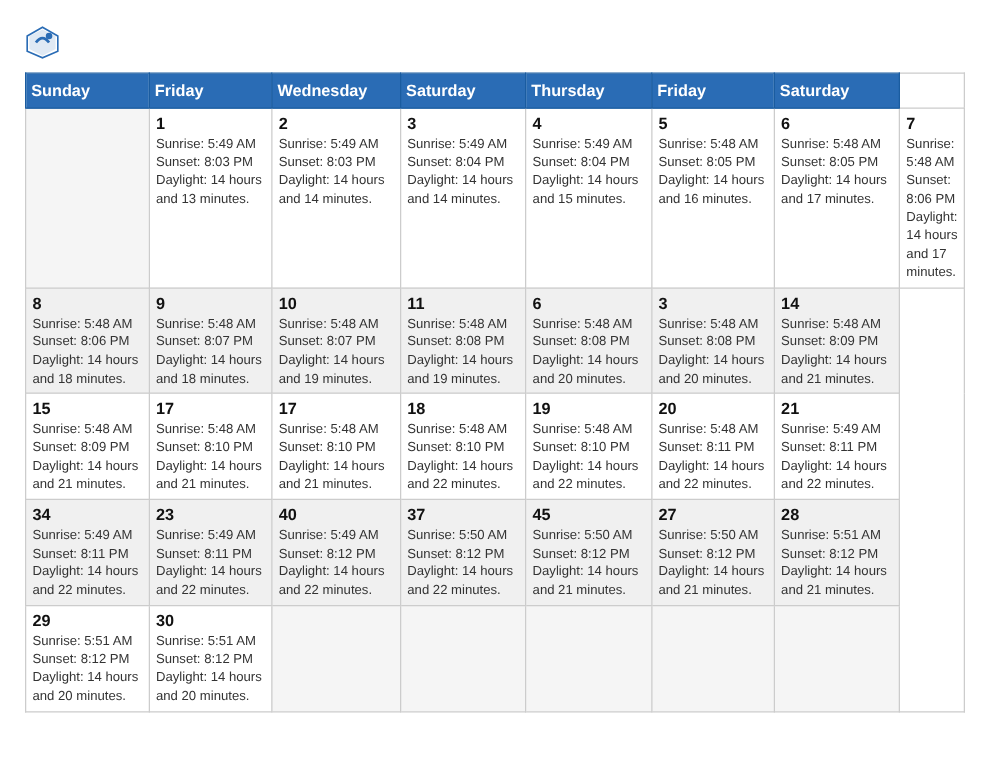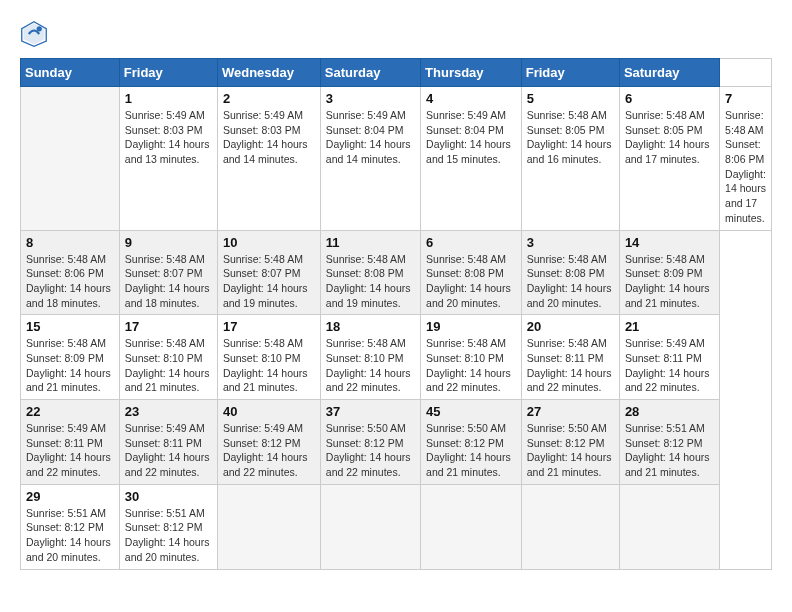--- a/index.html
+++ b/index.html
@@ -210,21 +210,21 @@
           <div class="day-number">20</div>
 <div class="day-info">Sunrise: 5:48 AM<br>Sunset: 8:11 PM<br>Daylight: 14 hours and 22 minutes.</div>
         </td>
         <td>
           <div class="day-number">21</div>
 <div class="day-info">Sunrise: 5:49 AM<br>Sunset: 8:11 PM<br>Daylight: 14 hours and 22 minutes.</div>
         </td>
       </tr>
       <tr class="row-shaded">
         <td>
-          <div class="day-number">22</div>
+          <div class="day-number">34</div>
 <div class="day-info">Sunrise: 5:49 AM<br>Sunset: 8:11 PM<br>Daylight: 14 hours and 22 minutes.</div>
         </td>
         <td>
           <div class="day-number">23</div>
 <div class="day-info">Sunrise: 5:49 AM<br>Sunset: 8:11 PM<br>Daylight: 14 hours and 22 minutes.</div>
         </td>
         <td>
           <div class="day-number">40</div>
 <div class="day-info">Sunrise: 5:49 AM<br>Sunset: 8:12 PM<br>Daylight: 14 hours and 22 minutes.</div>
         </td>

